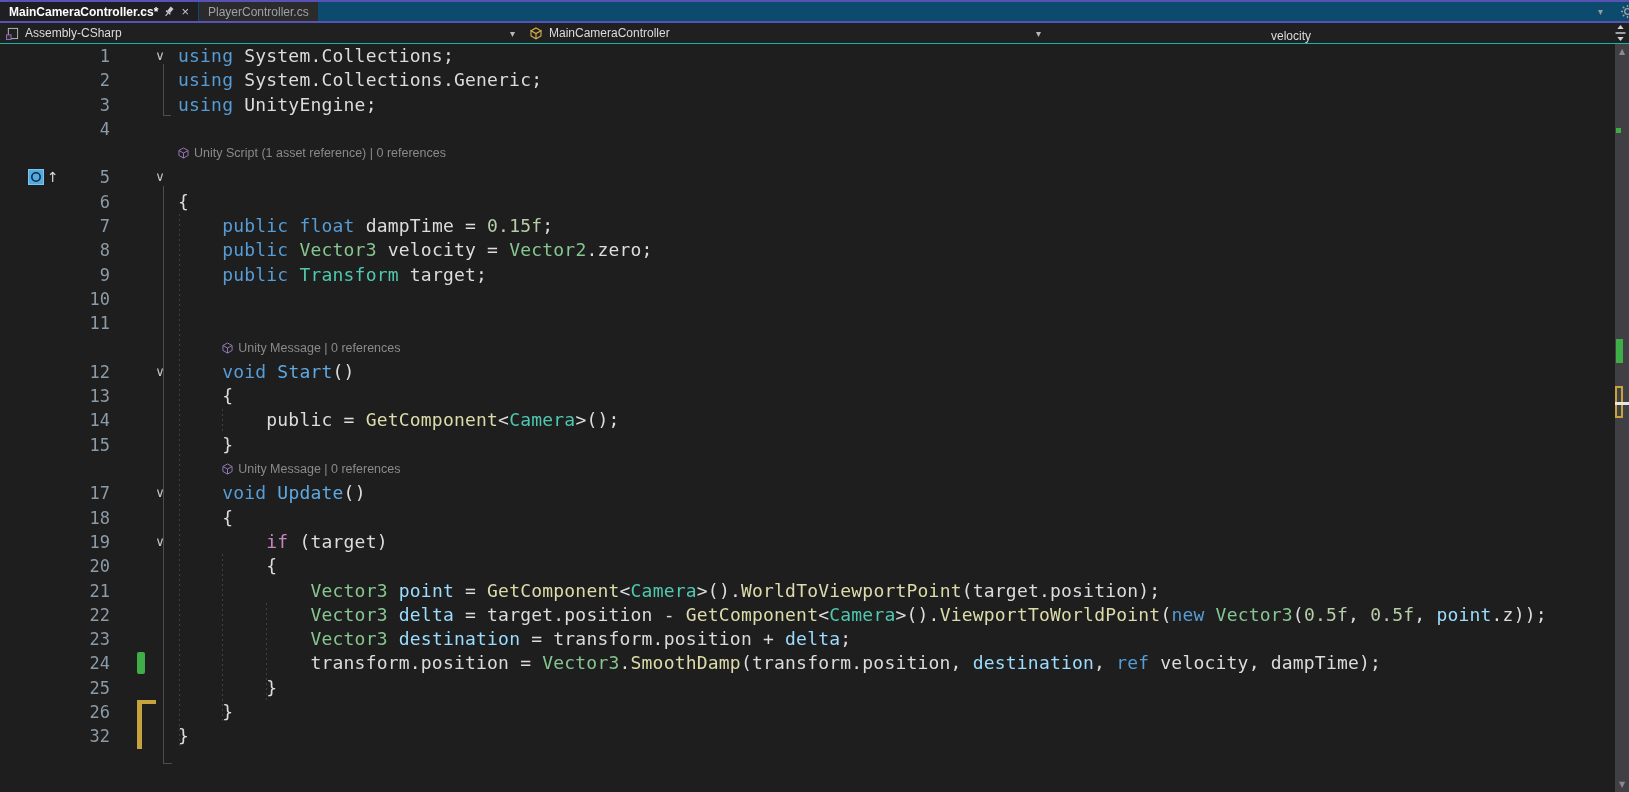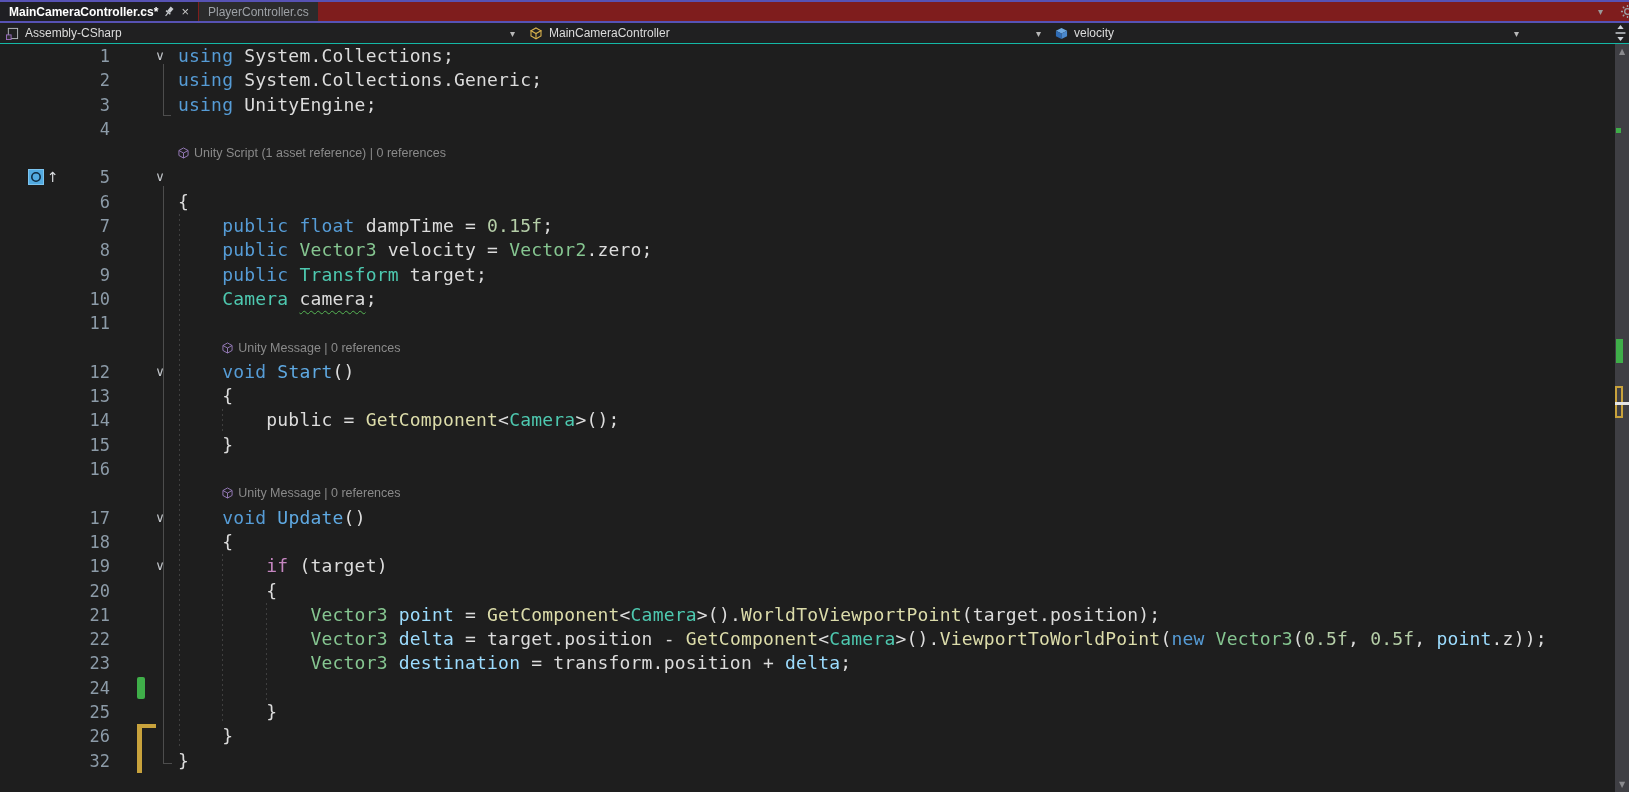--- a/index.html
+++ b/index.html
@@ -7,37 +7,37 @@
   }
   html,body{margin:0;padding:0;}
   body{
     width:1629px;height:792px;position:relative;overflow:hidden;
     background:#1e1e1e;font-family:"Liberation Sans",sans-serif;
     -webkit-font-smoothing:antialiased;
   }
   
   #accent-top{position:absolute;top:0;left:0;width:100%;height:2px;background:var(--accent);}
   
-  #tabbar{position:absolute;top:2px;left:0;width:100%;height:19px;background:#7f1d1d;display:flex;overflow:hidden;}
+  #tabbar{position:absolute;top:2px;left:0;width:100%;height:19px;background:#0c4a6e;display:flex;overflow:hidden;}
   .tab{display:flex;align-items:center;padding:0 9px;font-size:12px;gap:6px;height:100%;cursor:default;}
   .tab.active{background:#1f1f23;color:#ffffff;font-weight:700;}
   .tab.inactive{background:#2b2b2c;color:#9da1a6;margin-left:1px;}
   .tab-close{font-size:13px;line-height:13px;color:#c8c8c8;font-weight:400;}
   .tab-caret{position:absolute;right:26px;top:4px;font-size:10px;color:#9a9a9a;}
   #tab-gear{position:absolute;right:-6px;top:2px;}
   
   #tab-underline{position:absolute;top:21px;left:0;width:100%;height:2px;background:var(--accent);}
   
   #navbar{position:absolute;top:23px;left:0;width:100%;height:20px;background:#202021;border-bottom:5px solid #14b8a6;display:flex;align-items:center;}
   .nav-sec{display:flex;align-items:center;height:100%;gap:6px;padding-left:6px;}
   .nav-sec .lbl{font-size:12px;color:#dcdcdc;}
   .nav-caret{margin-left:auto;margin-right:8px;font-size:10px;color:#b8b8b8;}
   #nav-sec-project{width:517px;}
   #nav-sec-type{width:520px;}
-  #nav-sec-member{width:472px;}
+  #nav-sec-member{width:472px;flex-direction:column;}
   #nav-spacer{flex:1;}
   #split-btn{width:18px;display:flex;justify-content:center;}
   
   #editor{position:absolute;top:44px;left:0;width:1615px;bottom:0;background:#1e1e1e;overflow:hidden;}
   #glyph-band{position:absolute;top:44px;left:0;width:26px;bottom:0;background:#28282a;}
   #overlays{position:absolute;top:0;left:0;width:100%;height:100%;pointer-events:none;}
   .fold-guide{position:absolute;width:1px;background:#4d4d4d;}
   .fold-tick{position:absolute;height:1px;background:#4d4d4d;}
   .indent-guide{position:absolute;width:1px;background:repeating-linear-gradient(180deg,#3f3f3f 0 2px,transparent 2px 5px);}
   #code-rows{position:relative;}
@@ -233,21 +233,20 @@
         <span class="cell-num">9</span>
         <span class="cell-bar"></span>
         <span class="cell-fold"></span>
         <span class="cell-code"><span class="tk-df">    </span><span class="tk-k">public</span><span class="tk-df"> </span><span class="tk-ty">Transform</span><span class="tk-df"> target;</span></span>
       </div>
       <div class="crow">
         <span class="cell-glyph"></span>
         <span class="cell-num">10</span>
         <span class="cell-bar"></span>
         <span class="cell-fold"></span>
-        <span class="cell-code"><span class="tk-df">    </span><span class="tk-ty">Camera</span><span class="tk-df"> </span><span class="tk-sq">camera</span><span class="tk-df">;</span></span>
       </div>
       <div class="crow">
         <span class="cell-glyph"></span>
         <span class="cell-num">11</span>
         <span class="cell-bar"></span>
         <span class="cell-fold"></span>
         <span class="cell-code"></span>
       </div>
       <div class="crow">
         <span class="cell-glyph"></span>
@@ -282,27 +281,20 @@
       </div>
       <div class="crow">
         <span class="cell-glyph"></span>
         <span class="cell-num">15</span>
         <span class="cell-bar"></span>
         <span class="cell-fold"></span>
         <span class="cell-code"><span class="tk-df">    }</span></span>
       </div>
       <div class="crow">
         <span class="cell-glyph"></span>
-        <span class="cell-num">16</span>
-        <span class="cell-bar"></span>
-        <span class="cell-fold"></span>
-        <span class="cell-code"></span>
-      </div>
-      <div class="crow">
-        <span class="cell-glyph"></span>
         <span class="cell-num"></span>
         <span class="cell-bar"></span>
         <span class="cell-fold"></span>
         <span class="cell-code"><span class="codelens" style="padding-left: 44.16px;"><svg width="11" height="12" viewBox="0 0 12 13" fill="none" stroke="#9b7fc0">
               <path d="M6 1 L11 3.8 V9.2 L6 12 L1 9.2 V3.8 Z"></path>
               <path d="M1 3.8 L6 6.5 L11 3.8 M6 6.5 V12"></path>
             </svg><span>Unity Message | 0 references</span></span></span>
       </div>
       <div class="crow">
         <span class="cell-glyph"></span>
@@ -353,20 +345,21 @@
         <span class="cell-fold"></span>
         <span class="cell-code"><span class="tk-df">            </span><span class="tk-st">Vector3</span><span class="tk-df"> </span><span class="tk-lo">destination</span><span class="tk-df"> = transform.position + </span><span class="tk-lo">delta</span><span class="tk-df">;</span></span>
       </div>
       <div class="crow">
         <span class="cell-glyph"></span>
         <span class="cell-num">24</span>
         <span class="cell-bar">
           <i class="chg-g"></i>
         </span>
         <span class="cell-fold"></span>
+        <span class="cell-code"><span class="tk-df">            transform.position = </span><span class="tk-st">Vector3</span><span class="tk-df">.</span><span class="tk-me">SmoothDamp</span><span class="tk-df">(transform.position, </span><span class="tk-lo">destination</span><span class="tk-df">, </span><span class="tk-k">ref</span><span class="tk-df"> velocity, dampTime);</span></span>
       </div>
       <div class="crow">
         <span class="cell-glyph"></span>
         <span class="cell-num">25</span>
         <span class="cell-bar"></span>
         <span class="cell-fold"></span>
         <span class="cell-code"><span class="tk-df">        }</span></span>
       </div>
       <div class="crow">
         <span class="cell-glyph"></span>

